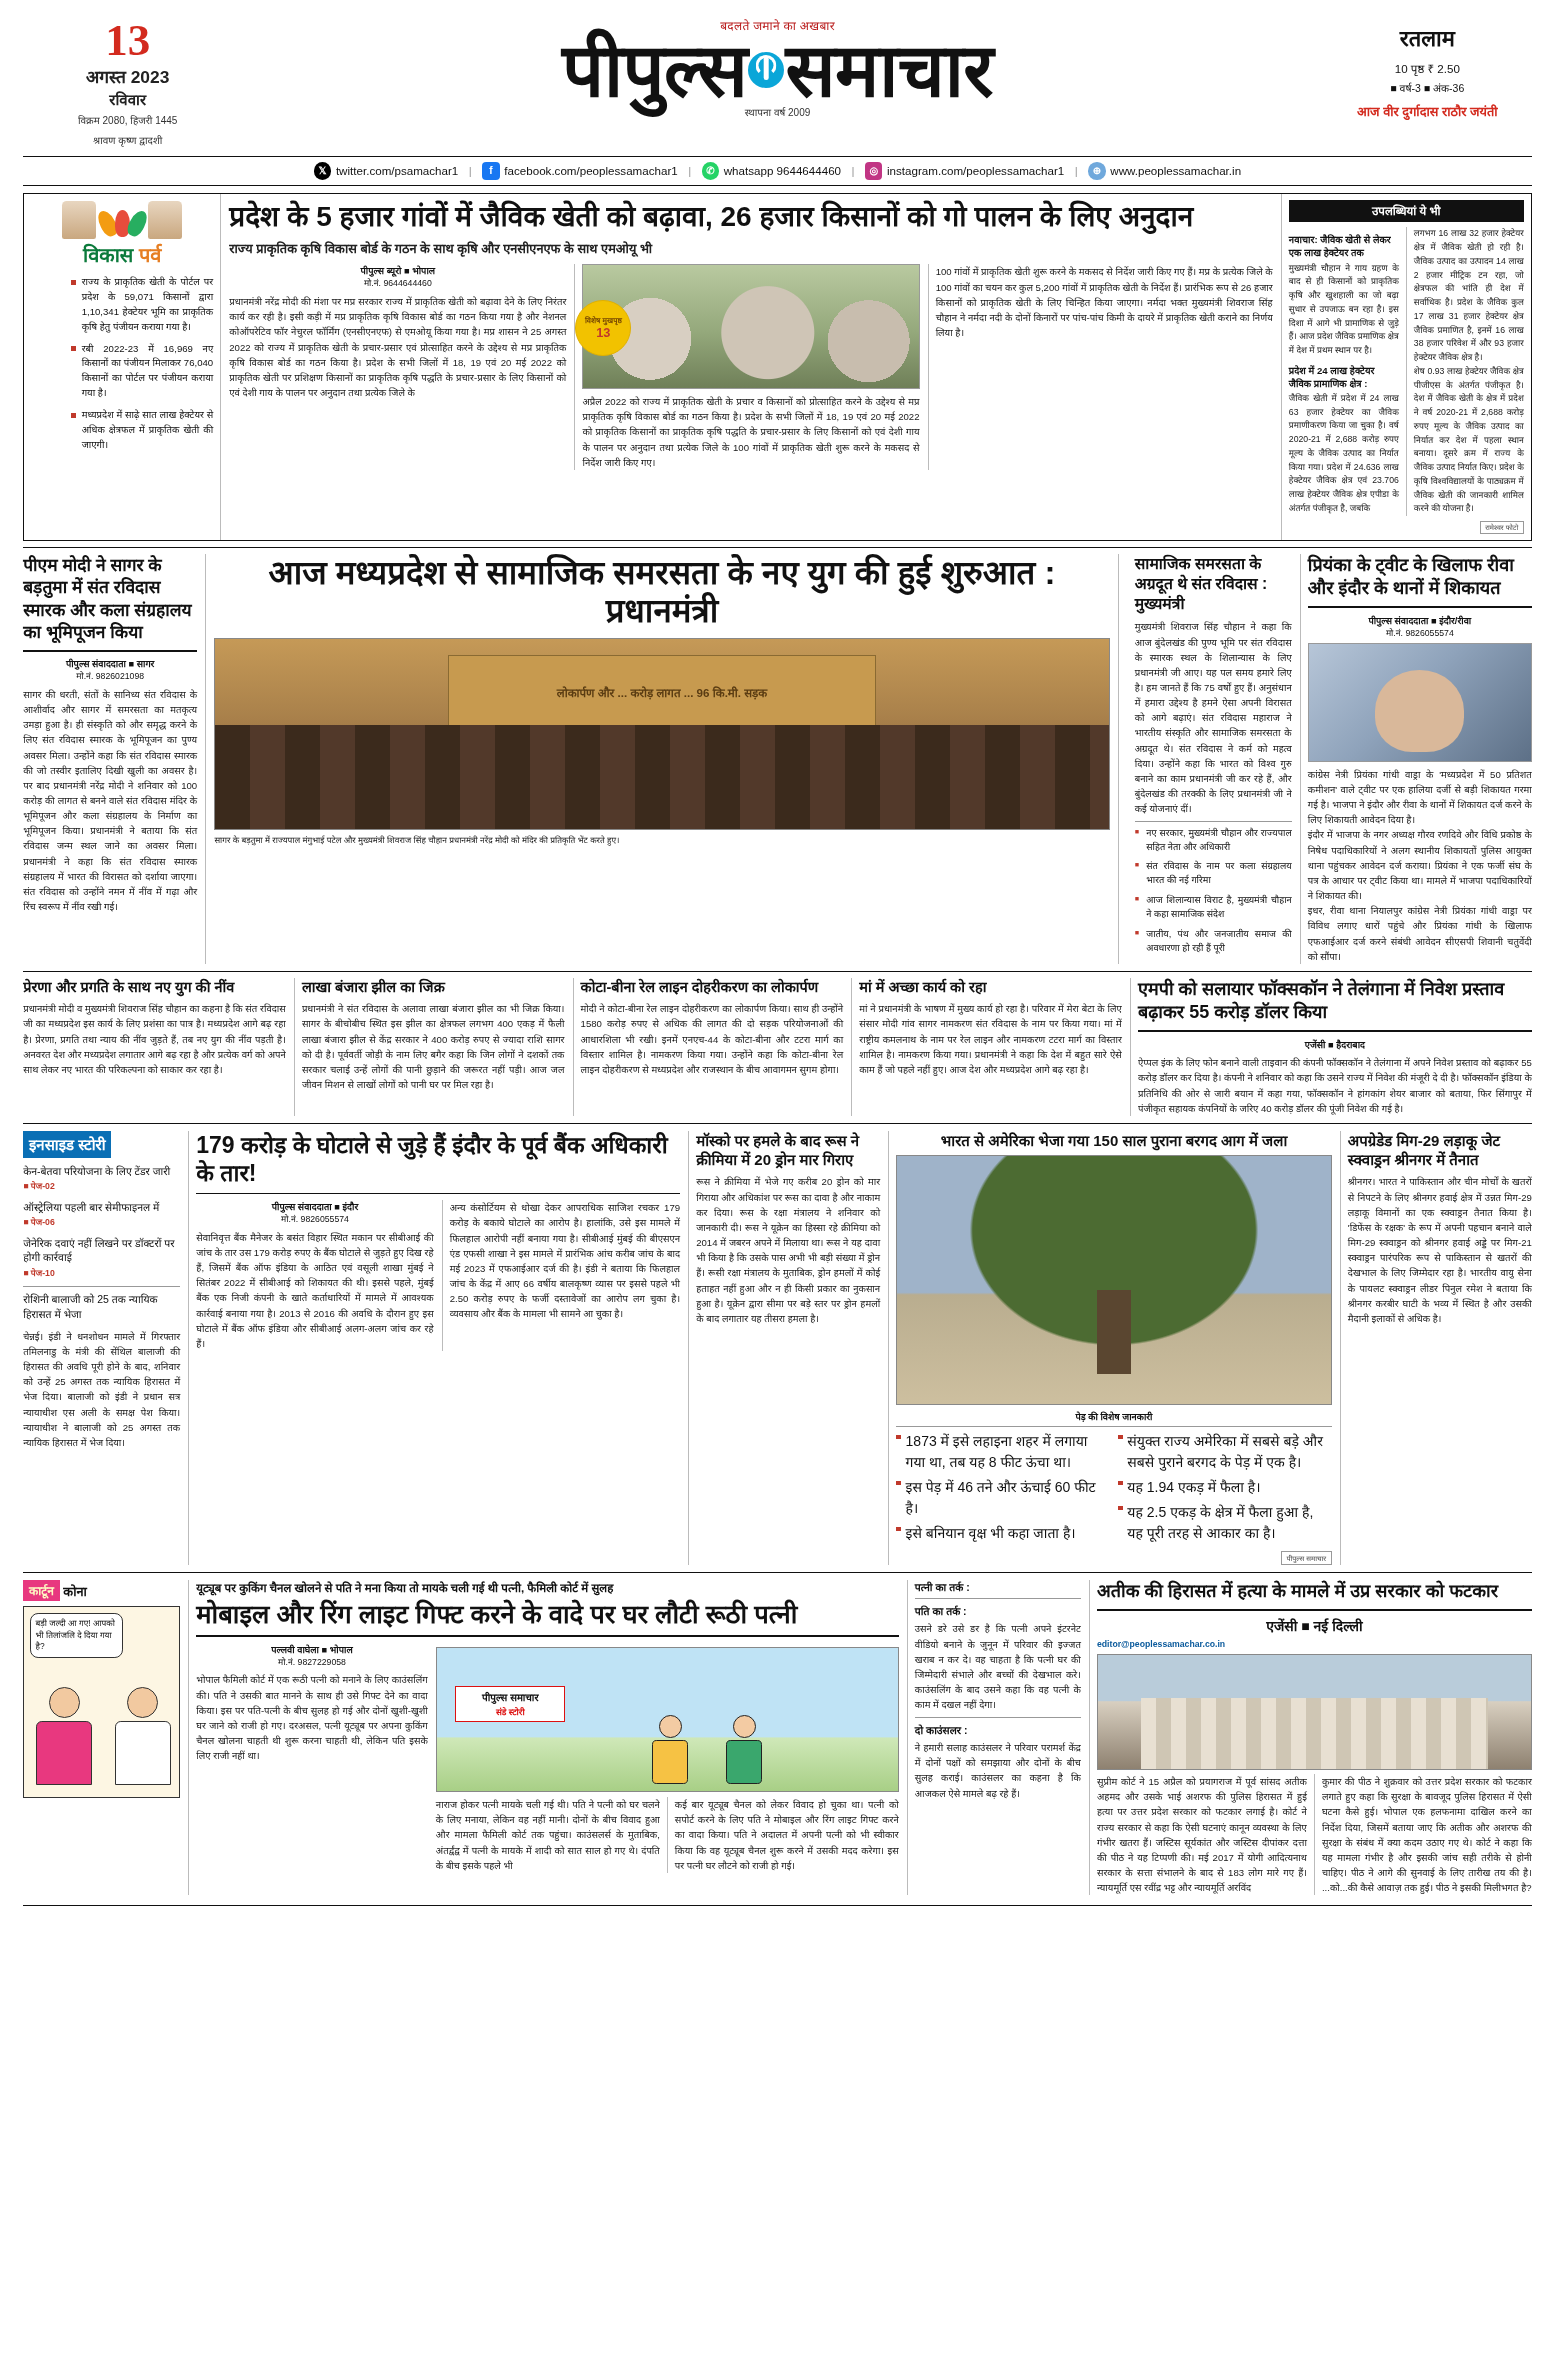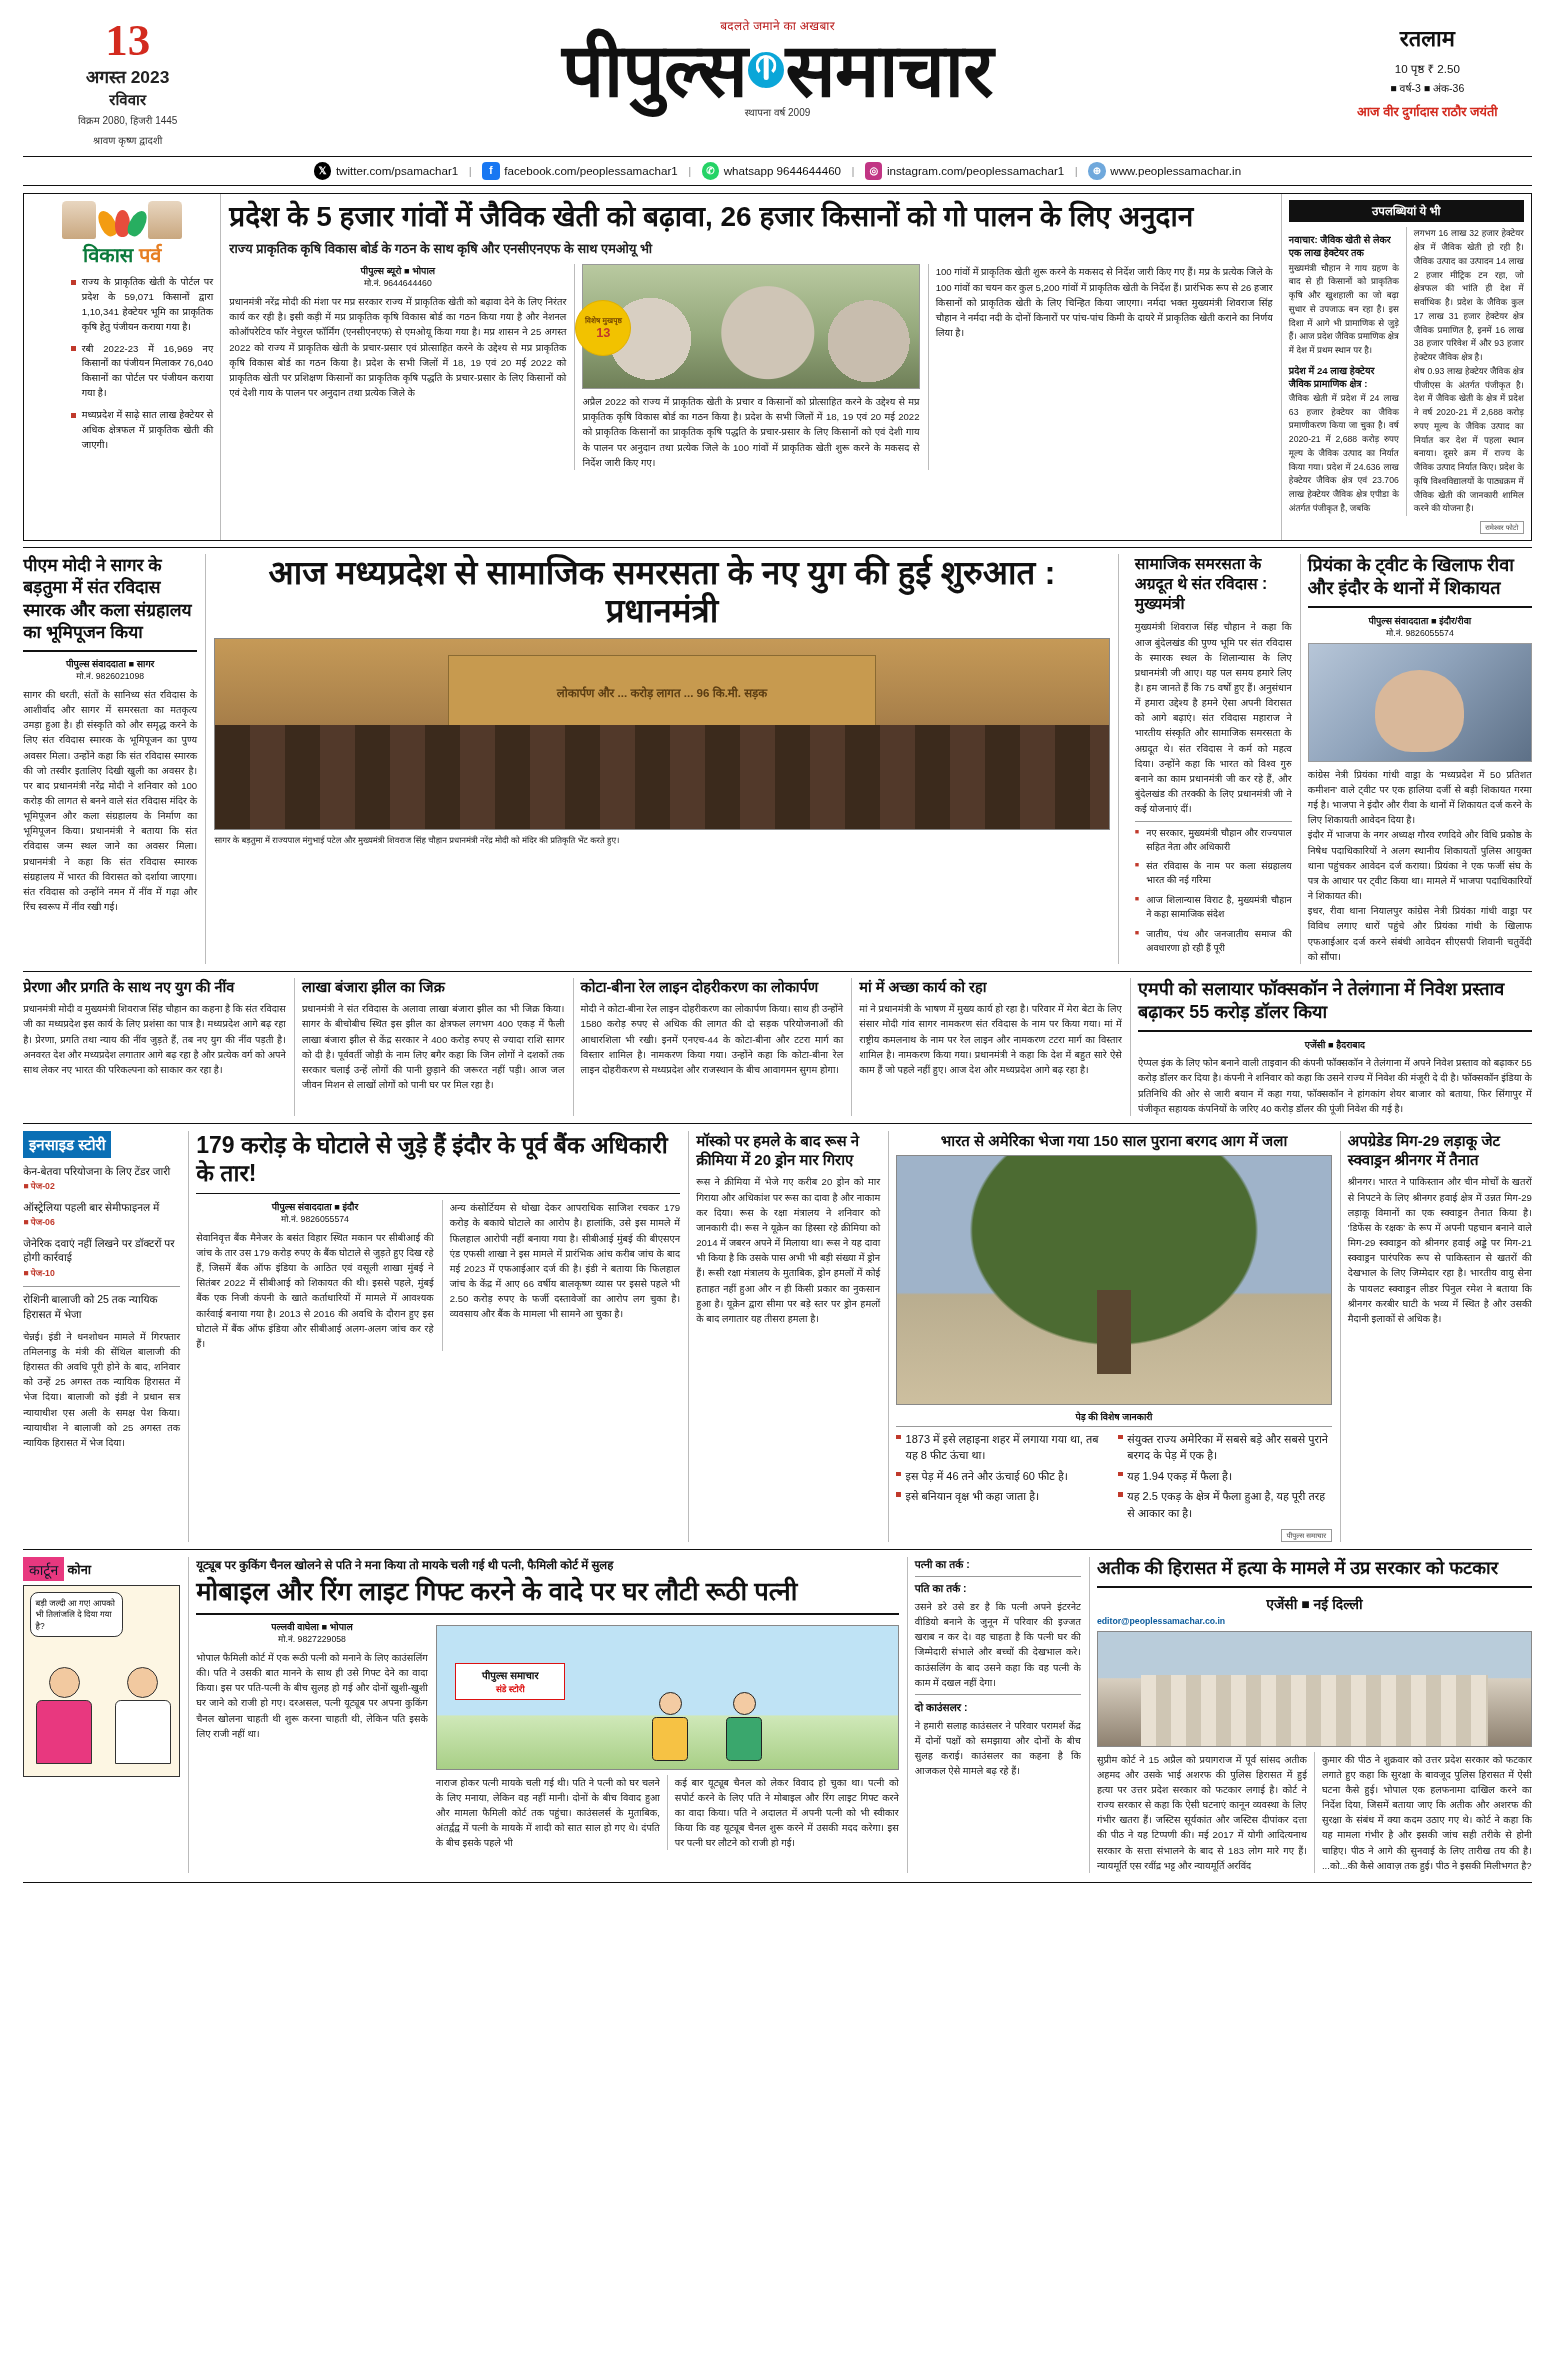--- a/index.html
+++ b/index.html
@@ -217,31 +217,31 @@
   .tree-photo{
     width:100%; height:250px; border:0.6px solid #888; margin:4.6px 0;
     background:
       radial-gradient(ellipse at 50% 30%, #4c6b32 0 46%, transparent 47%),
       linear-gradient(180deg,#9fb3c9 0 55%, #b9ad8f 56%, #cdbf9f 100%);
     position:relative;
   }
   .tree-photo:after{
     content:""; position:absolute; left:46%; bottom:12%; width:8%; height:34%; background:#5a4630;
   }
-  .tree-facts { display:flex; gap:8.1px; font-size:11px; line-height:1.5;}
+  .tree-facts { display:flex; gap:8.1px; font-size:14px; line-height:1.5;}
   .tree-facts li { list-style:none; position:relative; padding-left:9.3px; margin-bottom:4.1px; }
   .tree-facts li:before{ content:""; position:absolute; left:0; top:4.1px; width:4.6px;height:4.6px; background:#c0392b;}
   .s4-c5 { width: 192px; border-left:0.6px solid #bbb; padding-left:7px;}
   .s4-c5 h4 { font-size:15px; line-height:1.3; margin:0 0 4.6px 0;}
 
   
   .sec5 { margin: 7px 5.8px 0 5.8px; border-top:1.7px solid #111; padding-top:7px; display:flex; gap:8.1px;}
   .s5-c1 { width: 157px; }
   .cartoon-badge { display:flex; align-items:center; gap:3.5px; margin-bottom:4.6px;}
-  .cartoon-badge .pink { background:#e8387f; color:#0f172a; font-size:14px; font-weight:normal; padding:2.3px 5.8px;}
+  .cartoon-badge .pink { background:#e8387f; color:#fef9c3; font-size:12px; font-weight:bold; padding:2.3px 5.8px;}
   .cartoon-badge .dark { font-size:12.8px; font-weight:bold;}
   .cartoon-box {
     width:100%; height: 192px; border:0.6px solid #333; background:#fdf6e3; position:relative;
   }
   .bubble {
     position:absolute; left:5.8px; top:5.8px; width:60%; background:#fff; border:1.2px solid #333;
     border-radius:8.1px; padding:4.6px; font-size:8.4px; line-height:1.35;
   }
   .c-man { position:absolute; right:4.6px; bottom:4.6px; width:64px; height:105px; }
   .c-man .head{ width:31px;height:31px;border-radius:50%;background:#f2c9a0;border:1.2px solid #333;margin:0 auto;}

